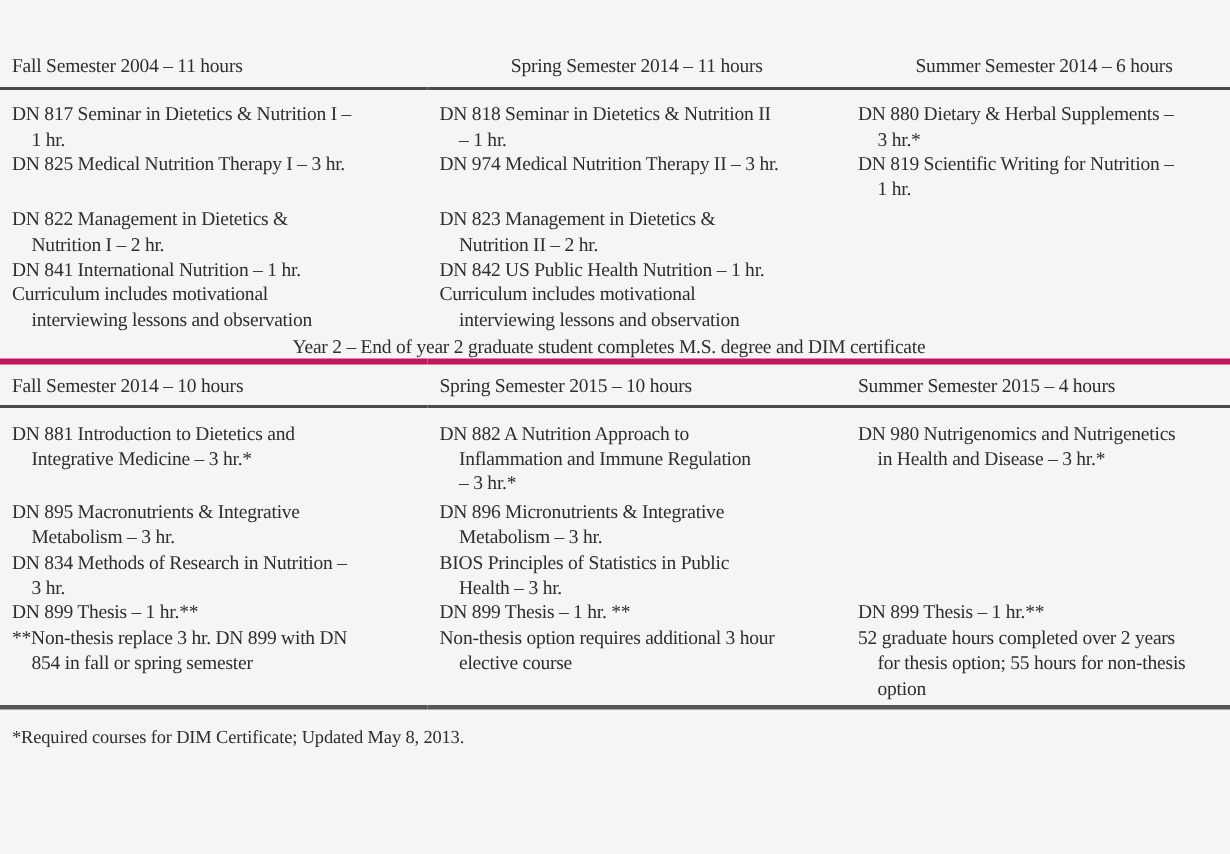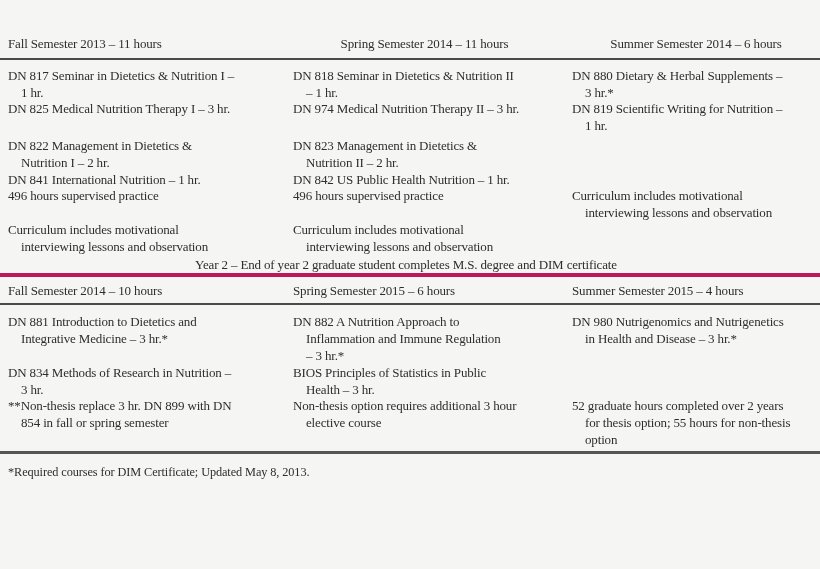--- a/index.html
+++ b/index.html
@@ -74,21 +74,21 @@
 <div class="page">
 
   <table class="sched y1">
     <colgroup>
         <col class="c1">
         <col class="c2">
         <col class="c3">
       </colgroup>
     <tbody>
         <tr>
-      <th class="c1">Fall Semester 2013 – 11 hours</th>
+      <th class="c1">Fall Semester 2004 – 11 hours</th>
       <th class="c2 center">Spring Semester 2014 – 11 hours</th>
       <th class="c3 center">Summer Semester 2014 – 6 hours</th>
     </tr>
     <tr class="r0">
       <td class="c1">
             <div class="cell">DN 817 Seminar in Dietetics &amp; Nutrition I –
 1 hr.</div>
           </td>
       <td class="c2">
             <div class="cell">DN 818 Seminar in Dietetics &amp; Nutrition II
@@ -126,32 +126,20 @@
     </tr>
     <tr class="r3">
       <td class="c1">
             <div class="cell">DN 841 International Nutrition – 1 hr.</div>
           </td>
       <td class="c2">
             <div class="cell">DN 842 US Public Health Nutrition – 1 hr.</div>
           </td>
       <td class="c3">
             <div class="cell"></div>
-          </td>
-    </tr>
-    <tr class="r5">
-      <td class="c1">
-            <div class="cell">496 hours supervised practice</div>
-          </td>
-      <td class="c2">
-            <div class="cell">496 hours supervised practice</div>
-          </td>
-      <td class="c3">
-            <div class="cell">Curriculum includes motivational
-interviewing lessons and observation</div>
           </td>
     </tr>
     <tr class="r6">
       <td class="c1">
             <div class="cell">Curriculum includes motivational
 interviewing lessons and observation</div>
           </td>
       <td class="c2">
             <div class="cell">Curriculum includes motivational
 interviewing lessons and observation</div>
@@ -167,49 +155,73 @@
 
   <table class="sched y2">
     <colgroup>
         <col class="c1">
         <col class="c2">
         <col class="c3">
       </colgroup>
     <tbody>
         <tr>
       <th class="c1">Fall Semester 2014 – 10 hours</th>
-      <th class="c2">Spring Semester 2015 – 6 hours</th>
+      <th class="c2">Spring Semester 2015 – 10 hours</th>
       <th class="c3">Summer Semester 2015 – 4 hours</th>
     </tr>
     <tr class="r0">
       <td class="c1 bold">
             <div class="cell">DN 881 Introduction to Dietetics and
 Integrative Medicine – 3 hr.*</div>
           </td>
       <td class="c2 bold">
             <div class="cell">DN 882 A Nutrition Approach to
 Inflammation and Immune Regulation
 – 3 hr.*</div>
           </td>
       <td class="c3 bold">
             <div class="cell">DN 980 Nutrigenomics and Nutrigenetics
 in Health and Disease – 3 hr.*</div>
           </td>
     </tr>
+    <tr class="r1">
+      <td class="c1">
+            <div class="cell">DN 895 Macronutrients &amp; Integrative
+Metabolism – 3 hr.</div>
+          </td>
+      <td class="c2">
+            <div class="cell">DN 896 Micronutrients &amp; Integrative
+Metabolism – 3 hr.</div>
+          </td>
+      <td class="c3">
+            <div class="cell"></div>
+          </td>
+    </tr>
     <tr class="r2">
       <td class="c1">
             <div class="cell">DN 834 Methods of Research in Nutrition –
 3 hr.</div>
           </td>
       <td class="c2">
             <div class="cell">BIOS Principles of Statistics in Public
 Health – 3 hr.</div>
           </td>
       <td class="c3">
             <div class="cell"></div>
+          </td>
+    </tr>
+    <tr class="r3">
+      <td class="c1">
+            <div class="cell">DN 899 Thesis – 1 hr.**</div>
+          </td>
+      <td class="c2">
+            <div class="cell">DN 899 Thesis – 1 hr. **</div>
+          </td>
+      <td class="c3">
+            <div class="cell">DN 899 Thesis – 1 hr.**</div>
           </td>
     </tr>
     <tr class="r4">
       <td class="c1">
             <div class="cell">**Non-thesis replace 3 hr. DN 899 with DN
 854 in fall or spring semester</div>
           </td>
       <td class="c2">
             <div class="cell">Non-thesis option requires additional 3 hour
 elective course</div>

